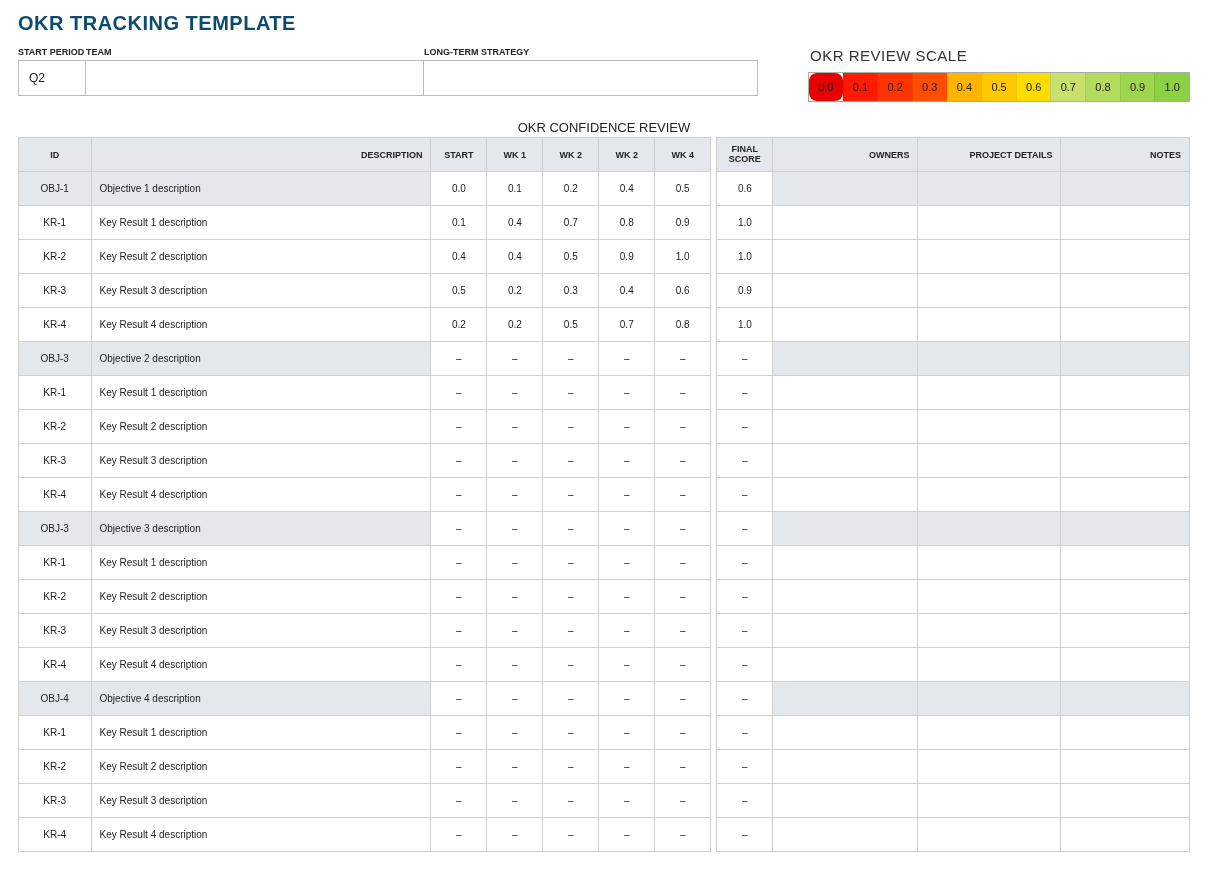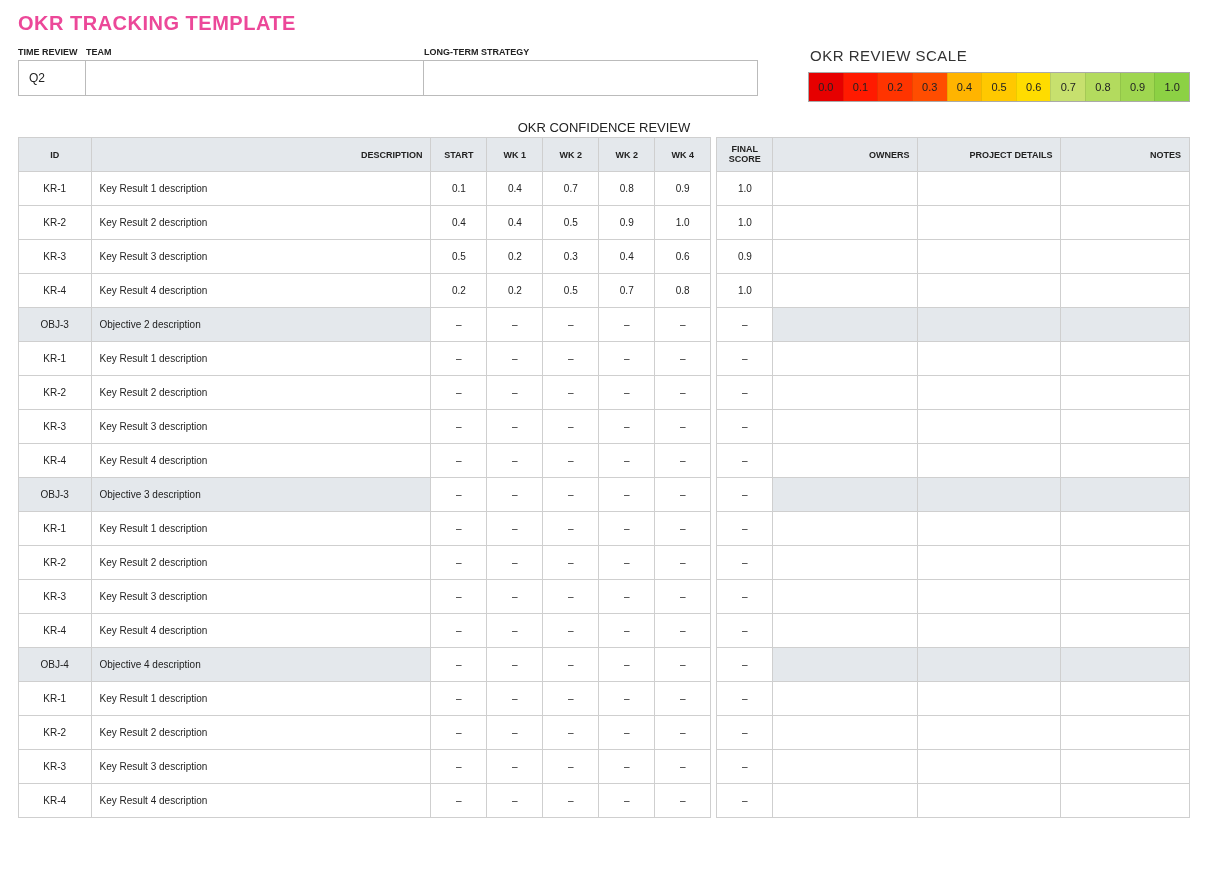--- a/index.html
+++ b/index.html
@@ -11,21 +11,21 @@
     color: #222;
     background: #fff;
     width: 1208px;
   }
   h1.title {
     font-family: "Century Gothic", "Avant Garde", sans-serif;
     font-weight: 700;
     font-size: 20px;
     letter-spacing: 0.5px;
     margin: 0 0 12px 0;
-    color: #ec4899;
+    color: #0c4a6e;
   }
 
   
   .top-row {
     display: flex;
     align-items: flex-start;
     gap: 50px;
   }
   .top-left { flex: 0 0 740px; }
   .top-right { flex: 1; }
@@ -62,21 +62,21 @@
   .scale-cell {
     flex: 1;
     text-align: center;
     padding: 8px 0;
     font-size: 11px;
     font-family: "Century Gothic", "Avant Garde", sans-serif;
   }
   .scale-cell + .scale-cell { border-left: 1px solid rgba(0,0,0,0.08); }
 
   
-  .c00 { background:#e60000; } 
+  .c00 { background:#e60000;border-radius:8px; } 
   .c01 { background:#ff1a00; } 
   .c02 { background:#ff3400; } 
   .c03 { background:#ff4d00; } 
   .c04 { background:#ffb400; } 
   .c05 { background:#ffc800; } 
   .c06 { background:#ffdc00; } 
   .c07 { background:#c7e06e; } 
   .c08 { background:#b3db5e; } 
   .c09 { background:#9fd650; } 
   .c10 { background:#8cd144; } 
@@ -131,21 +131,21 @@
 </style>
 </head>
 <body>
 
 <h1 class="title">OKR TRACKING TEMPLATE</h1>
 
 <div class="top-row">
   <div class="top-left">
     <div class="field-row">
       <div class="field">
-        <div class="field-label">TIME REVIEW</div>
+        <div class="field-label">START PERIOD</div>
         <div class="field-box field-time">Q2</div>
       </div>
       <div class="field">
         <div class="field-label">TEAM</div>
         <div class="field-box field-team"></div>
       </div>
       <div class="field">
         <div class="field-label">LONG-TERM STRATEGY</div>
         <div class="field-box field-strat"></div>
       </div>
@@ -197,20 +197,34 @@
       <th class="center">WK 2</th>
       <th class="center">WK 4</th>
       <th class="center" style="border:none;background:#fff"></th>
       <th class="center" style="line-height:1.1">FINAL SCORE</th>
       <th>OWNERS</th>
       <th>PROJECT DETAILS</th>
       <th>NOTES</th>
     </tr>
   </thead>
   <tbody id="okr-body">
+      <tr class="obj">
+        <td class="id">OBJ-1</td>
+        <td class="desc">Objective 1 description</td>
+        <td class="score c00">0.0</td>
+        <td class="score c01">0.1</td>
+        <td class="score c02">0.2</td>
+        <td class="score c04">0.4</td>
+        <td class="score c05">0.5</td>
+        <td class="gap"></td>
+        <td class="score c06">0.6</td>
+        <td></td>
+        <td></td>
+        <td></td>
+      </tr>
       <tr class="kr">
         <td class="id">KR-1</td>
         <td class="desc">Key Result 1 description</td>
         <td class="score c01">0.1</td>
         <td class="score c04">0.4</td>
         <td class="score c07">0.7</td>
         <td class="score c08">0.8</td>
         <td class="score c09">0.9</td>
         <td class="gap"></td>
         <td class="score c10">1.0</td>

